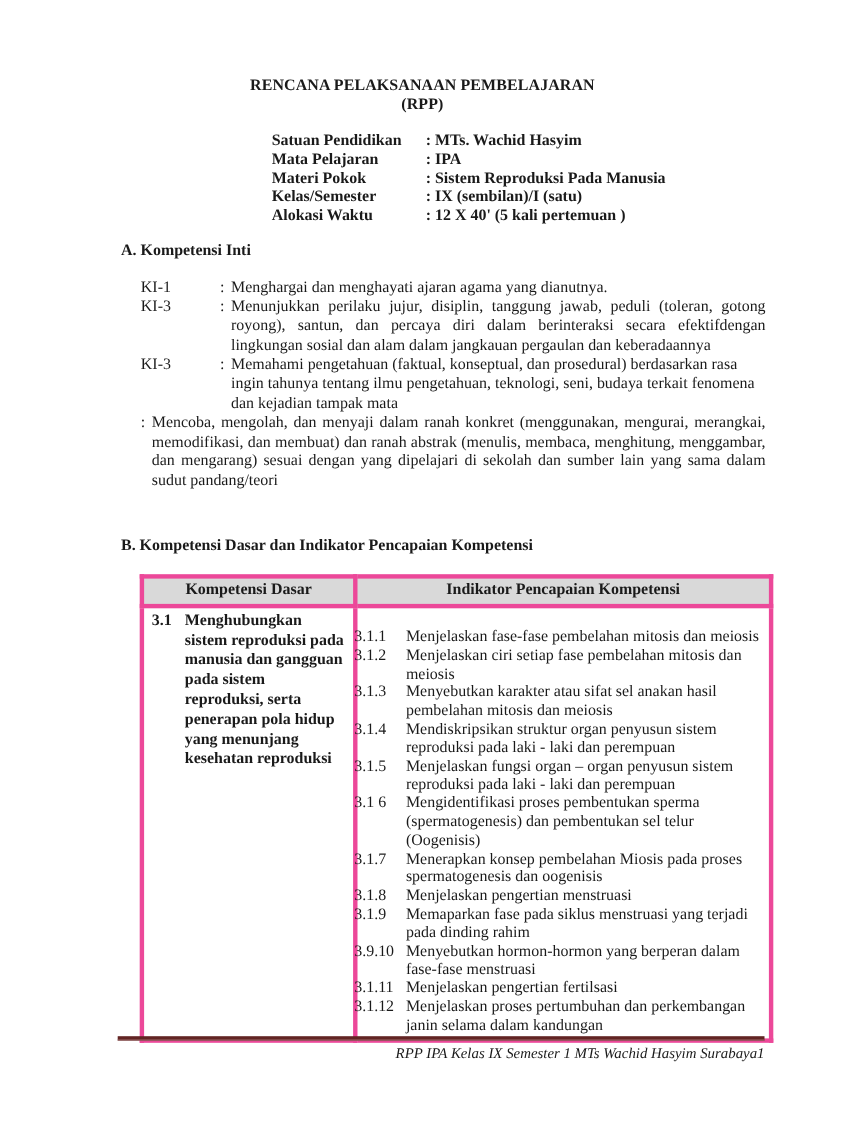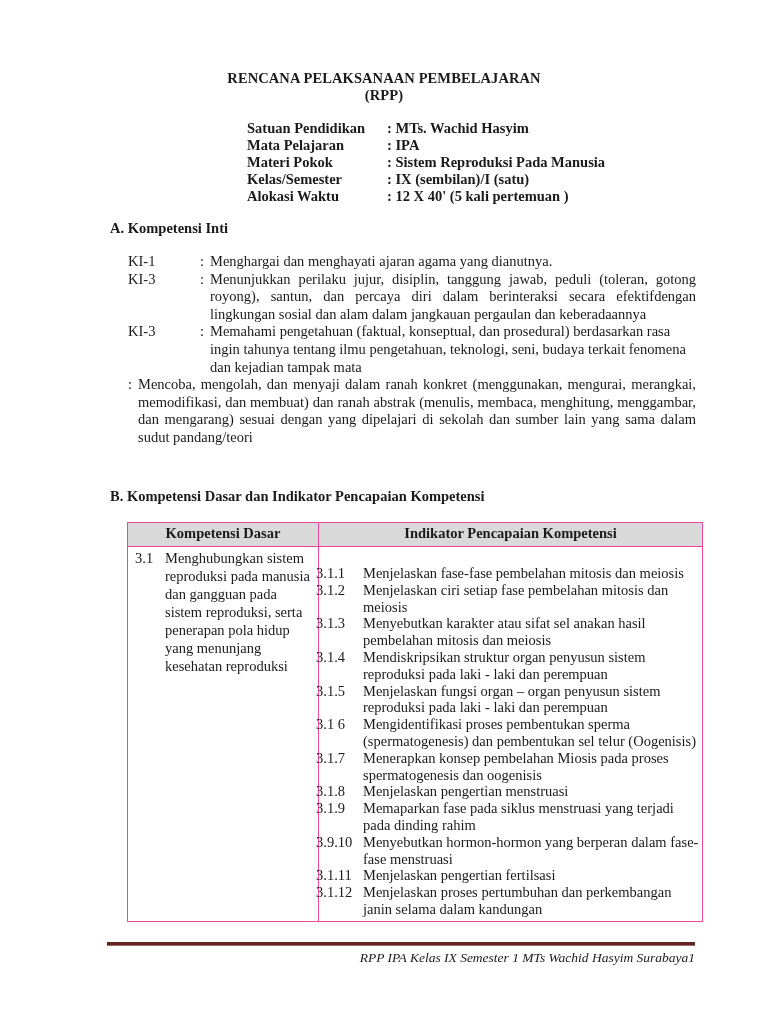--- a/index.html
+++ b/index.html
@@ -31,26 +31,26 @@
     .ki-row { display: flex; margin-bottom: 0; }
     .ki-label { width: 72px; flex: none; line-height: 17.6px; }
     .ki-colon { width: 10px; flex: none; line-height: 17.6px; }
     .ki-text { flex: 1; line-height: 17.6px; text-align: justify; }
     .ki-text.nojust { text-align: left; }
 
     table.kd {
       position: absolute; left: 127px; top: 522px; width: 576px;
       border-collapse: collapse; font-size: 14.5px;
     }
-    table.kd th, table.kd td { border: 1px solid #ec4899; vertical-align: top; }
+    table.kd th, table.kd td { border: 4px solid #ec4899; vertical-align: top; }
     table.kd th {
       background: #d9d9d9; font-weight: bold; height: 21px; padding: 1px 0;
       text-align: center; line-height: 19px;
     }
-    .kd-col1 { width: 188px; }
+    .kd-col1 { width: 188px; font-weight: bold; }
     .kd-cell { display: flex; padding: 1px 4px 0 6px; }
     .kd-num { width: 30px; flex: none; line-height: 18px; }
     .kd-text { flex: 1; line-height: 18px; }
     .ind-list { padding: 1px 2px 2px 0; margin-top: 16px; }
     .ind-row { display: flex; }
     .ind-num { width: 47px; flex: none; line-height: 16.8px; margin-left: -4px; }
     .ind-text { flex: 1; line-height: 16.8px; }
 
     .footer-rule {
       position: absolute; left: 107px; top: 942px; width: 588px; height: 3px;

